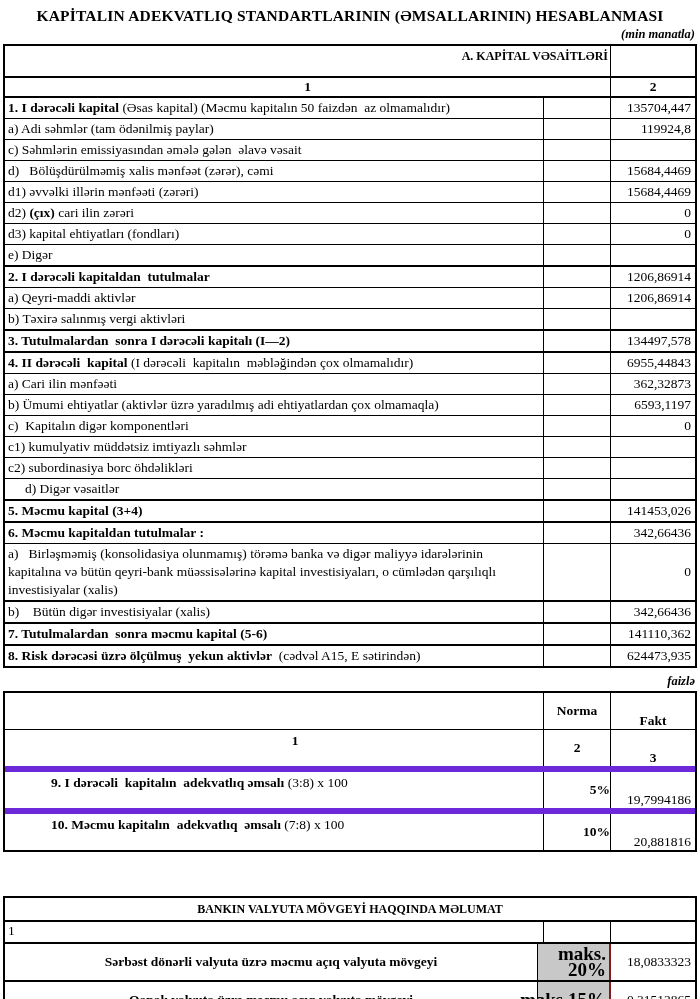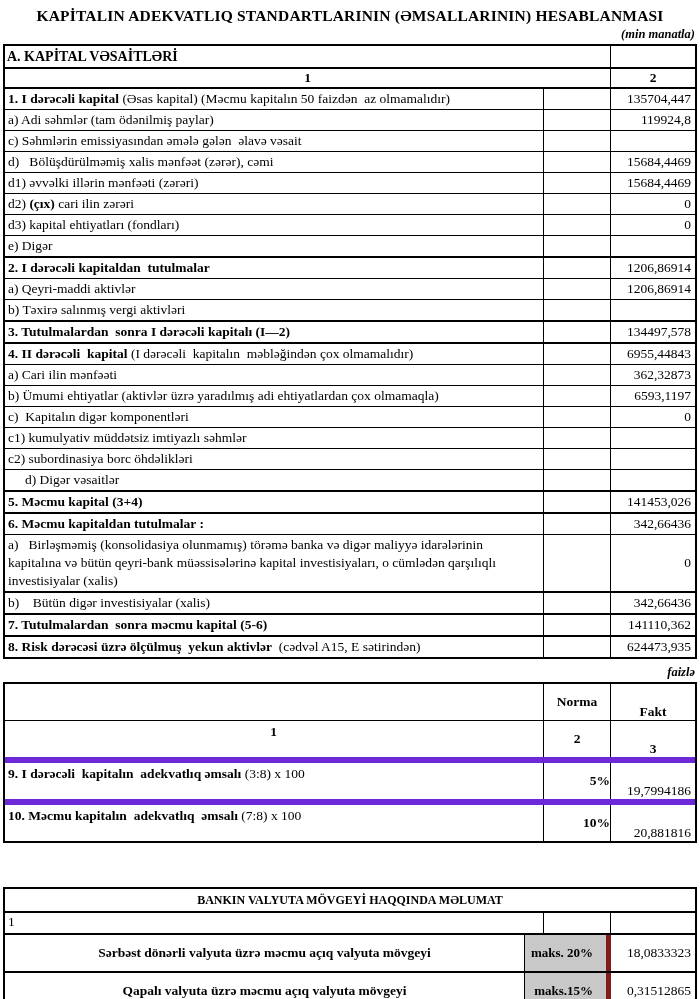--- a/index.html
+++ b/index.html
@@ -19,22 +19,22 @@
     padding:1px 2px 2px 0;
   }
   .pct-note { padding-top:6px; }
 
   
   .tbl { border:2px solid #000; background:#fff; }
 
   
   .t1-head-row { display:flex; align-items:stretch; }
   .t1-head-left {
-    flex:1 1 auto; border-right:1px solid #000; text-align:left;
-    font-weight:bold; font-size:14px; padding:3px 2px 2px 2px;
+    flex:1 1 auto; border-right:1px solid #000; text-align:right;
+    font-weight:bold; font-size:12px; padding:3px 2px 12px 2px;
   }
   .t1-head-right { width:84px; flex:none; }
   .t1-colnum-row { display:flex; border-top:2px solid #000; font-weight:bold; font-size:13.5px; }
   .t1-colnum-left { flex:1 1 auto; border-right:1px solid #000; text-align:center; padding:1px 0; }
   .t1-colnum-right { width:84px; flex:none; text-align:center; padding:1px 0; }
 
   .t1-row { display:flex; align-items:stretch; border-top:1px solid #000; min-height:20px; }
   .t1-row.thick { border-top-width:2px;justify-content:center; }
   .cell-label {
     flex:1 1 auto; border-right:1px solid #000;
@@ -43,21 +43,21 @@
   }
   .cell-label .bold { font-weight:bold; }
   .cell-mid { width:66px; flex:none; border-right:1px solid #000; }
   .cell-val {
     width:76px; flex:none; padding:0 4px;
     display:flex; align-items:center; justify-content:flex-end;
     font-size:13.5px;
   }
 
   
-  .t2-row { display:flex; align-items:stretch; }
+  .t2-row { display:flex; align-items:stretch;padding-left:43px; }
   .t2-row + .t2-row { border-top:1px solid #000; }
   .t2-row.thick { border-top:6px solid #6d28d9; }
   .t2-label { flex:1 1 auto; border-right:1px solid #000; font-size:13.5px; line-height:18px; padding:2px 4px 2px 3px; white-space:pre-wrap; }
   .t2-label .bold { font-weight:bold; }
   .t2-mid { width:66px; flex:none; border-right:1px solid #000; display:flex; align-items:center; font-size:13.5px; }
   .t2-val { width:76px; flex:none; padding:0 4px; display:flex; align-items:center; font-size:13.5px;margin-top:20px; }
   .hd { font-weight:bold; justify-content:center; }
   .num { justify-content:center; font-weight:bold; }
   .norma-val { justify-content:flex-end; font-weight:bold; }
   .fakt-val { justify-content:flex-end; }
@@ -70,22 +70,22 @@
   .t3-title { text-align:center; font-weight:bold; font-size:12px; padding:4px 2px 3px 2px; }
   .t3-row { display:flex; align-items:stretch; border-top:2px solid #000; }
   .t3-num-row { min-height:20px; }
   .t3-data-row { min-height:36px; }
   .t3-left { flex:1 1 auto; border-right:1px solid #000; font-size:13.5px; padding:1px 3px; }
   .t3-label {
     flex:1 1 auto; border-right:1px solid #000; font-size:13.5px; font-weight:bold;
     display:flex; align-items:center; justify-content:center; text-align:center; padding:1px 4px;
   }
   .t3-limit {
-    width:66px; flex:none; border-right:5px solid #7f1d1d; font-weight:bold; font-size:13px;
-    display:flex; align-items:center; justify-content:flex-end; padding:0 13px 0 2px;
+    width:66px; flex:none; border-right:2px solid #7f1d1d; font-weight:bold; font-size:19px;
+    display:flex; align-items:center; justify-content:flex-end; padding:0 3px 0 2px;
     line-height:16px;
   }
   .t3-limit span { text-align:right; }
   .t3-val {
     width:76px; flex:none; padding:0 4px; font-size:13.5px;
     display:flex; align-items:center; justify-content:flex-end;
   }
 </style>
 </head>
 <body>

